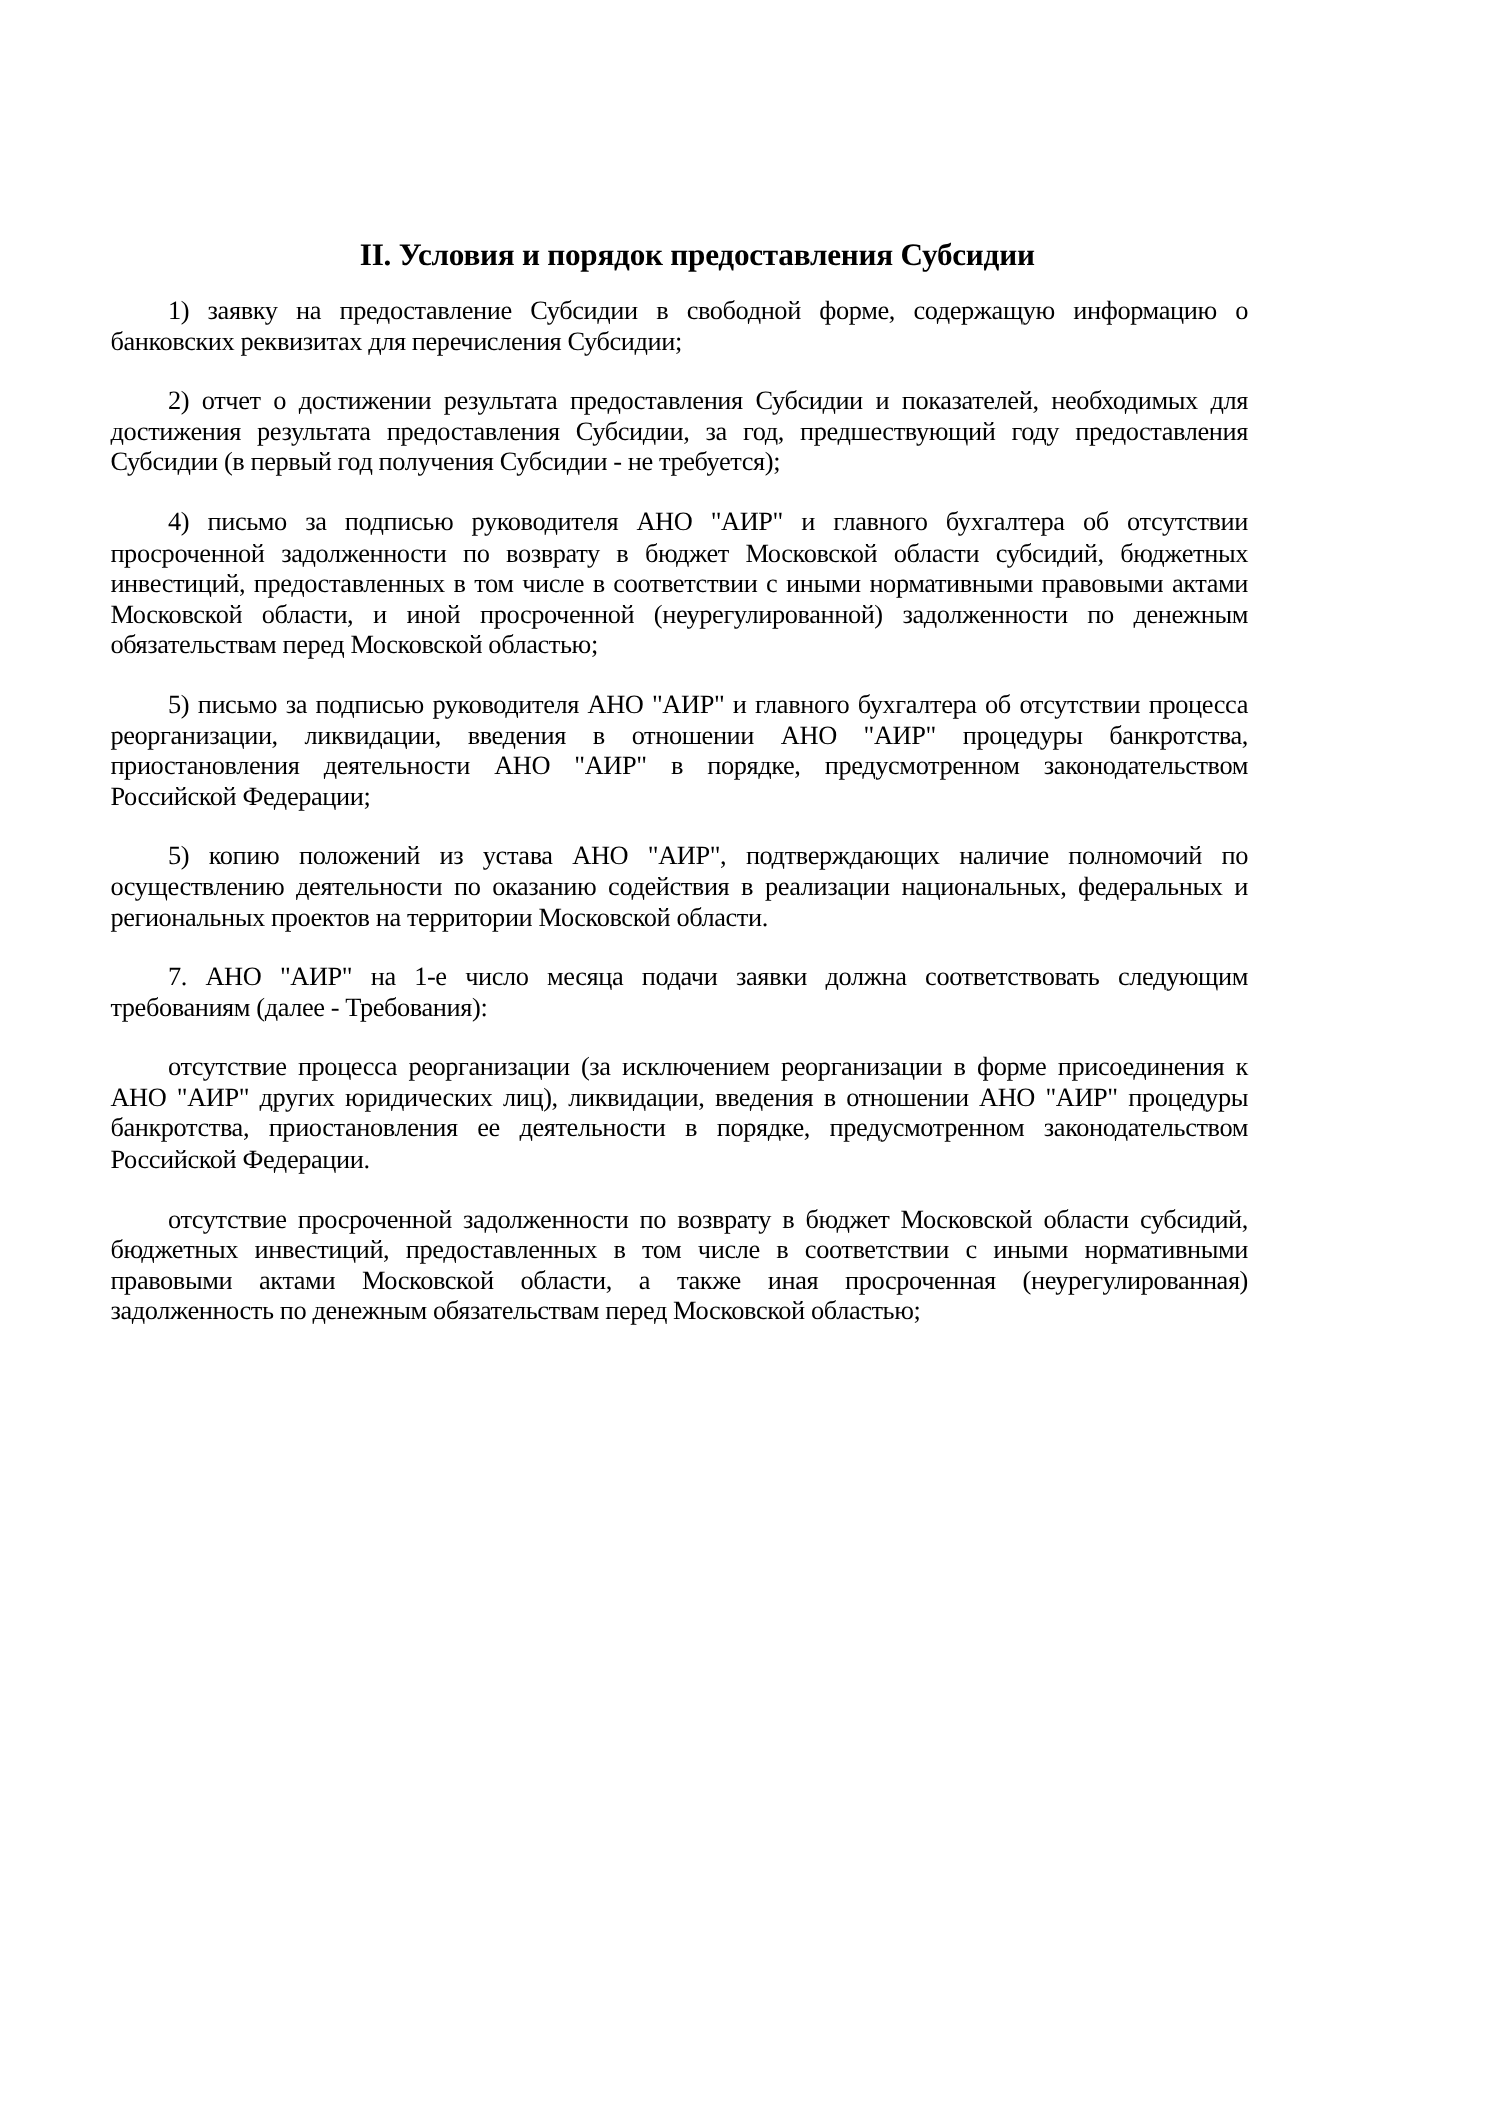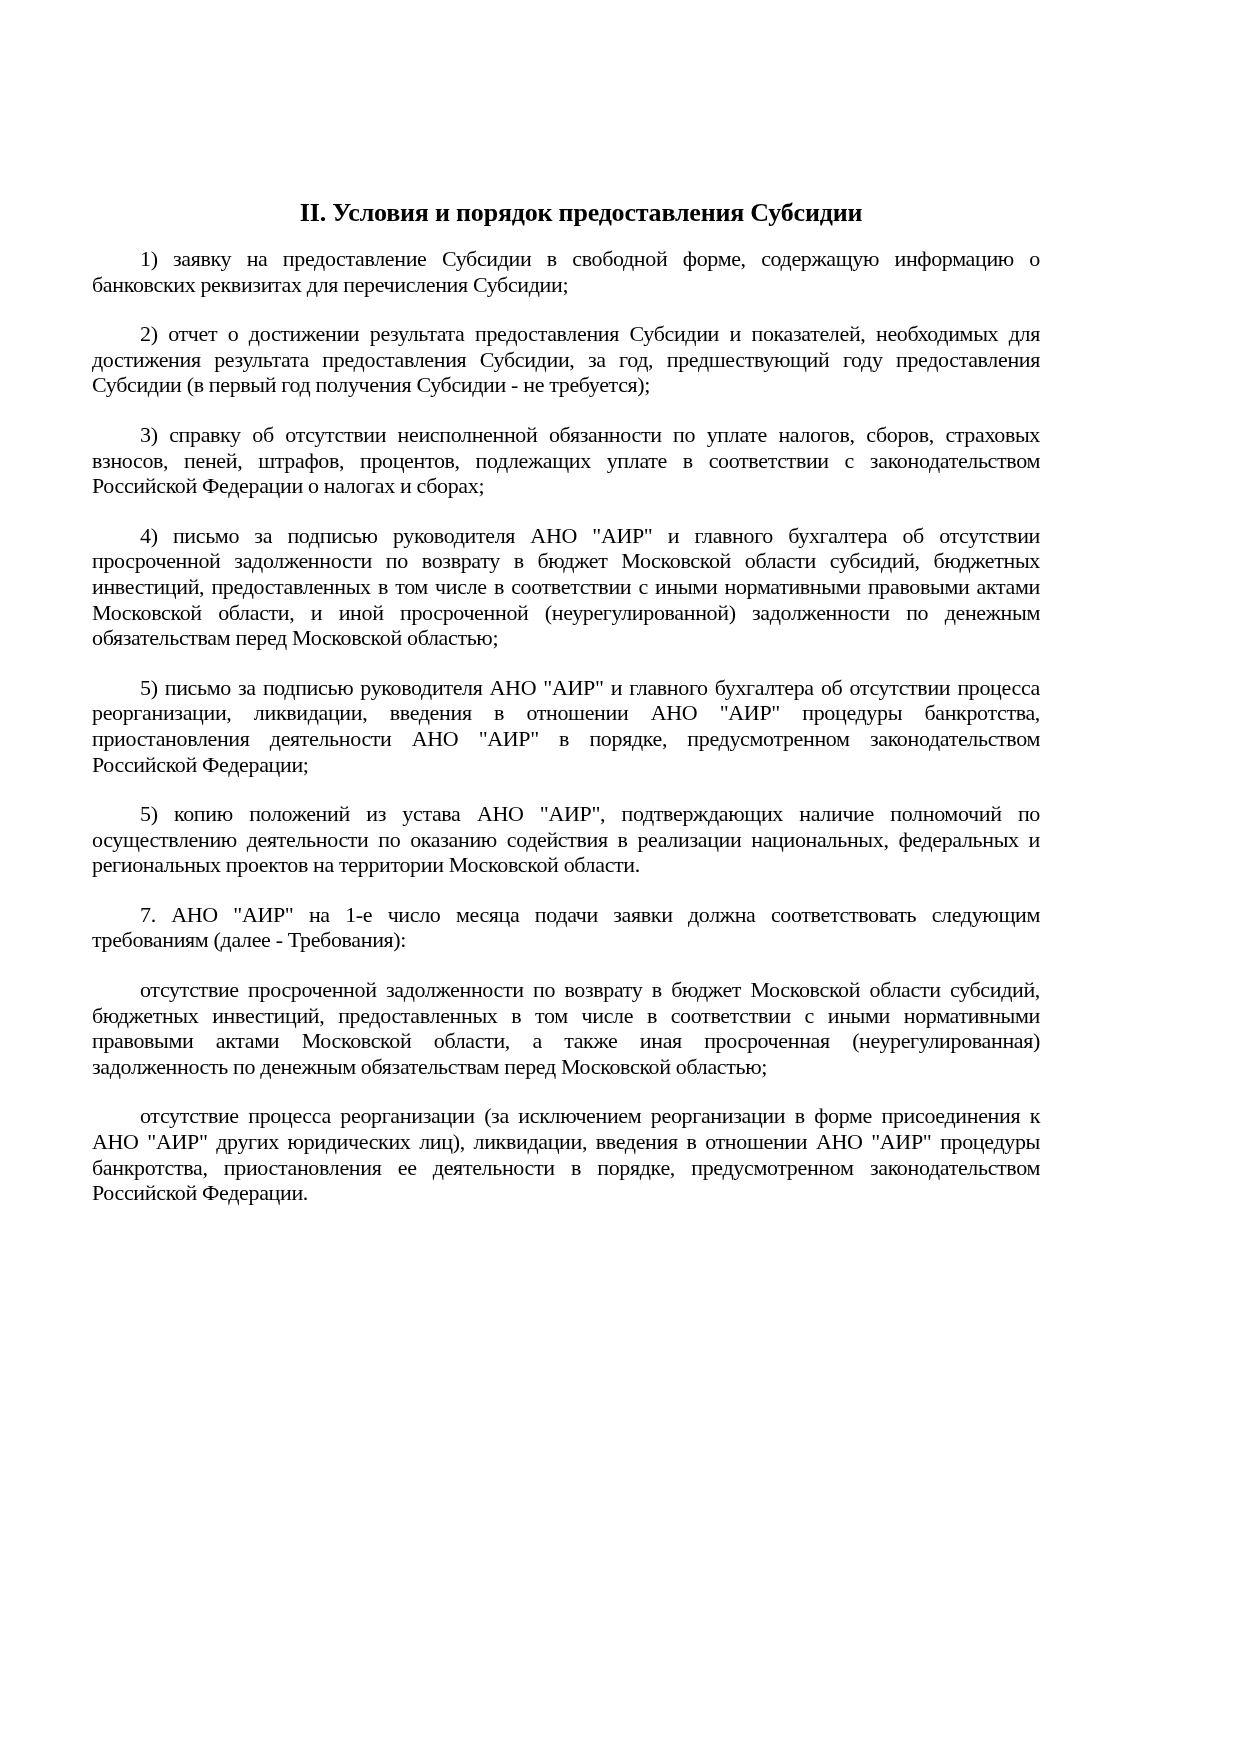--- a/index.html
+++ b/index.html
@@ -44,20 +44,19 @@
     }
   </style>
 </head>
 <body>
 
 <div class="page">
   <h2 class="section-title">II. Условия и порядок предоставления Субсидии</h2>
 
   <p class="para">1) заявку на предоставление Субсидии в свободной форме, содержащую информацию о банковских реквизитах для перечисления Субсидии;</p>
   <p class="para">2) отчет о достижении результата предоставления Субсидии и показателей, необходимых для достижения результата предоставления Субсидии, за год, предшествующий году предоставления Субсидии (в первый год получения Субсидии - не требуется);</p>
-  <p class="para">3) справку об отсутствии неисполненной обязанности по уплате налогов, сборов, страховых взносов, пеней, штрафов, процентов, подлежащих уплате в соответствии с законодательством Российской Федерации о налогах и сборах;</p>
   <p class="para">4) письмо за подписью руководителя АНО "АИР" и главного бухгалтера об отсутствии просроченной задолженности по возврату в бюджет Московской области субсидий, бюджетных инвестиций, предоставленных в том числе в соответствии с иными нормативными правовыми актами Московской области, и иной просроченной (неурегулированной) задолженности по денежным обязательствам перед Московской областью;</p>
   <p class="para">5) письмо за подписью руководителя АНО "АИР" и главного бухгалтера об отсутствии процесса реорганизации, ликвидации, введения в отношении АНО "АИР" процедуры банкротства, приостановления деятельности АНО "АИР" в порядке, предусмотренном законодательством Российской Федерации;</p>
   <p class="para">5) копию положений из устава АНО "АИР", подтверждающих наличие полномочий по осуществлению деятельности по оказанию содействия в реализации национальных, федеральных и региональных проектов на территории Московской области.</p>
   <p class="para">7. АНО "АИР" на 1-е число месяца подачи заявки должна соответствовать следующим требованиям (далее - Требования):</p>
+  <p class="para">отсутствие процесса реорганизации (за исключением реорганизации в форме присоединения к АНО "АИР" других юридических лиц), ликвидации, введения в отношении АНО "АИР" процедуры банкротства, приостановления ее деятельности в порядке, предусмотренном законодательством Российской Федерации.</p>
   <p class="para">отсутствие просроченной задолженности по возврату в бюджет Московской области субсидий, бюджетных инвестиций, предоставленных в том числе в соответствии с иными нормативными правовыми актами Московской области, а также иная просроченная (неурегулированная) задолженность по денежным обязательствам перед Московской областью;</p>
-  <p class="para">отсутствие процесса реорганизации (за исключением реорганизации в форме присоединения к АНО "АИР" других юридических лиц), ликвидации, введения в отношении АНО "АИР" процедуры банкротства, приостановления ее деятельности в порядке, предусмотренном законодательством Российской Федерации.</p>
 </div>
 
 </body></html>

